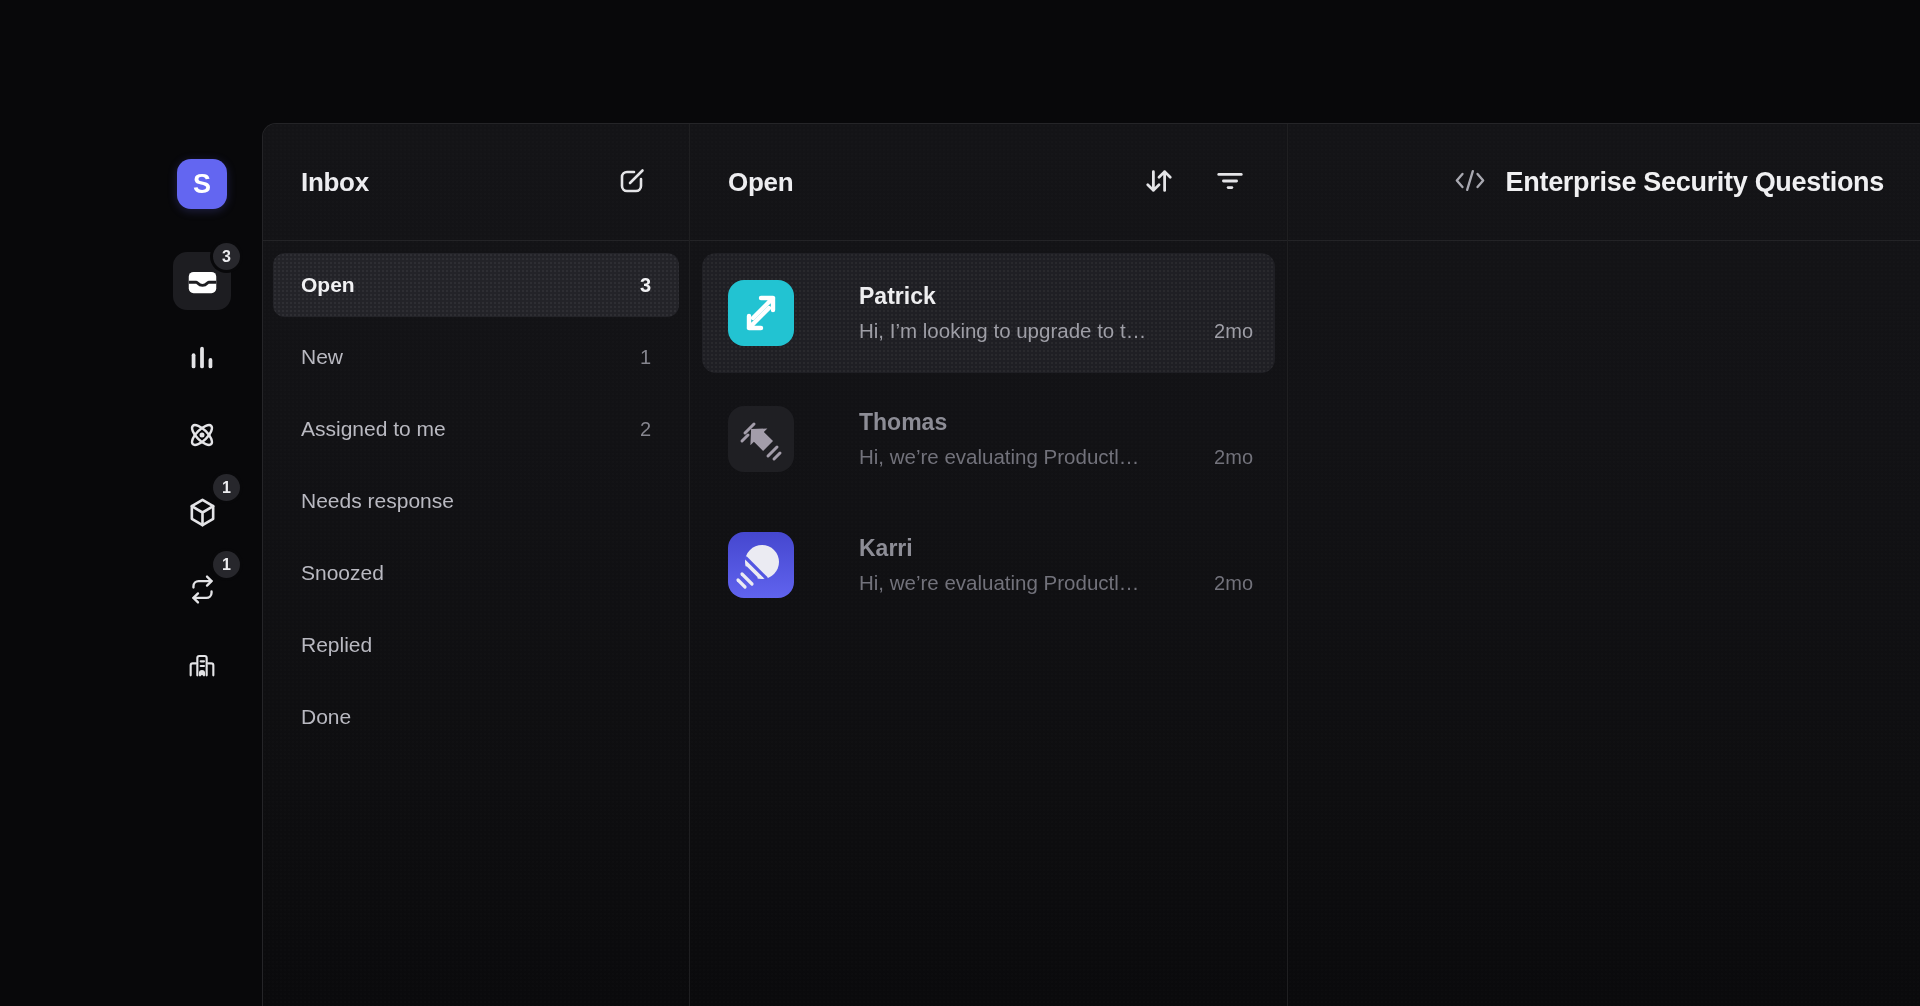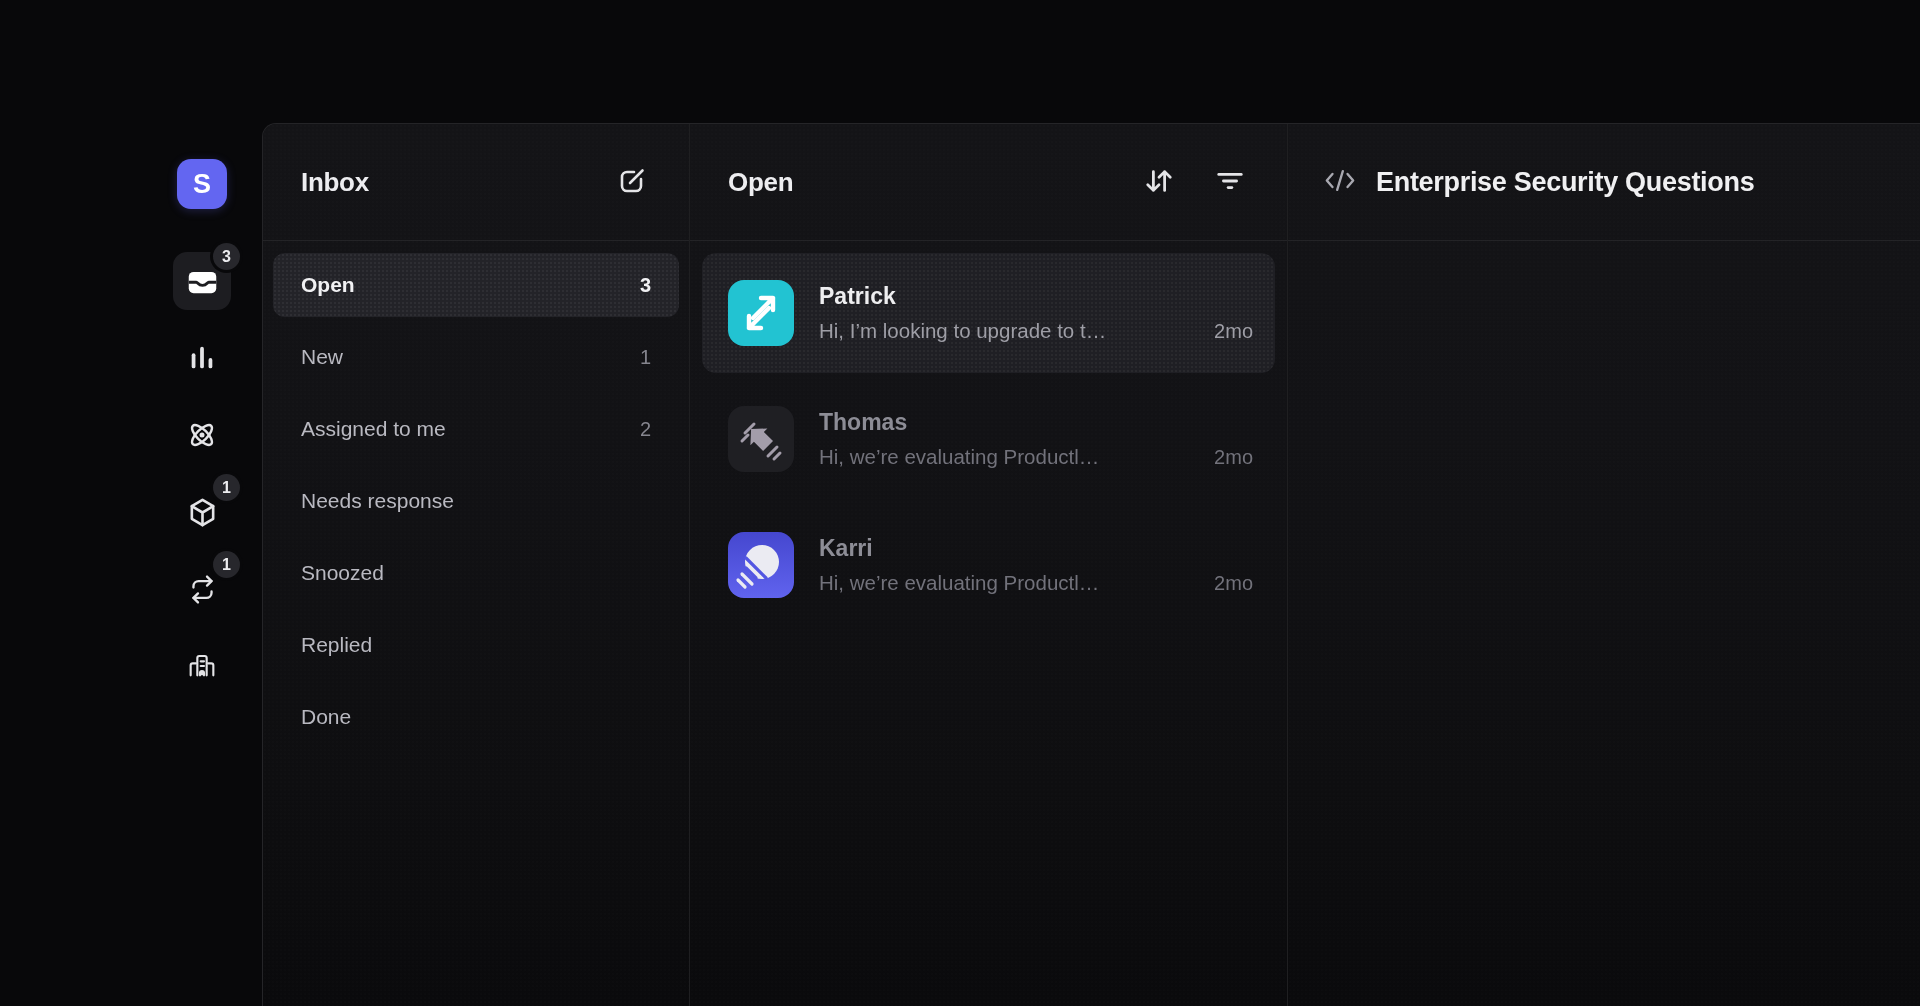--- a/index.html
+++ b/index.html
@@ -62,21 +62,21 @@
   }
   .panel-inbox  { width:426px; flex:none; }
   .panel-list   { width:597px; flex:none; }
   .panel-detail { flex:1; }
   .vdivider { width:1px; flex:none; background:rgba(255,255,255,.065); }
 
   .panel-header {
     height:117px; display:flex; align-items:center;
     padding:0 36px 0 38px;
     border-bottom:1px solid rgba(255,255,255,.07);
-    position:relative; z-index:1;
+    position:relative; z-index:1;justify-content:flex-end;
   }
   .panel-title { font-size:26px; font-weight:700; letter-spacing:-.3px; color:#ededf0; }
   .header-spacer { flex:1; }
   .icon-btn {
     background:none; border:none; cursor:pointer; padding:6px;
     display:flex; align-items:center; justify-content:center;
   }
   .icon-btn + .icon-btn { margin-left:28px; }
 
   
@@ -93,21 +93,21 @@
     background-image:radial-gradient(rgba(255,255,255,.05) 1px, transparent 1.2px);
     background-size:4px 4px;
   }
   .filter-row.selected .flabel,
   .filter-row.selected .fcount { color:#f1f1f3; font-weight:600; }
 
   
   .conv-list { padding:12px; position:relative; z-index:1; }
   .conv-card {
     height:120px; border-radius:14px; padding:0 22px 0 26px;
-    display:flex; align-items:center; margin-bottom:6px; cursor:pointer;
+    display:flex; align-items:center; margin-bottom:6px; cursor:pointer;gap:40px;
   }
   .conv-card.selected {
     background-color:#1f1f24;
     background-image:radial-gradient(rgba(255,255,255,.045) 1px, transparent 1.2px);
     background-size:4px 4px;
   }
   .avatar {
     width:66px; height:66px; border-radius:16px; flex:none;
     overflow:hidden; display:flex; align-items:center; justify-content:center;
     margin-right:25px;

